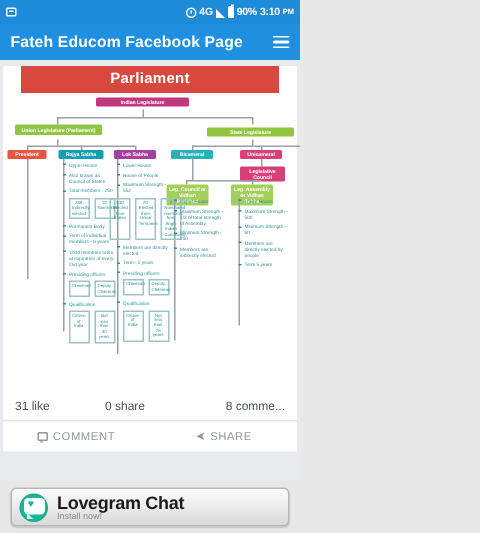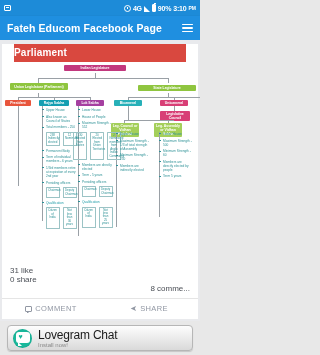--- a/index.html
+++ b/index.html
@@ -46,21 +46,21 @@
   .hamburger i { display:block; height:1.5px; background:#fff; border-radius:1px; }
 
   
   .feed { background:#e9eaed; padding:2px 0 0; height:calc(355px - 16px - 24px - 34px); overflow:hidden; }
   .card { background:#fff; margin:0 2px; }
 
   
   .info { background:#fff; padding:0 0 2px; position:relative; }
   .banner {
     background:#d9483f; color:#fff;
-    text-align:left; font-weight:bold;
+    text-align:center; font-weight:bold;
     font-size:10px; padding:3px 0 4px;
     margin:2px 12px 0;
     letter-spacing:.2px;
   }
   .chart { position:relative; height:196px; font-size:2.6px; color:#2b8f94; }
 
   .node {
     position:absolute; color:#fff; font-weight:bold;
     text-align:center; line-height:1.15;
     border-radius:1px; padding:1px 1px;
@@ -95,21 +95,20 @@
     border:.4px solid #9bc3c5; padding:1px 1.5px;
     font-size:2.9px; text-align:center; color:#2d9196;
     line-height:1.2; border-radius:.5px; min-width:14px;
   }
 
   
   .counts {
     display:flex; padding:6px 8px 5px;
     font-size:8px; color:#4b4f56;
     border-bottom:1px solid #e5e5e5;
-    flex-direction:column;
   }
   .counts span { flex:1; }
   .counts span.mid { text-align:left; }
   .counts span.end { text-align:right; }
 
   .actions { display:flex; padding:5px 0 6px; }
   .act {
     flex:1; display:flex; align-items:center; justify-content:center;
     gap:3px; font-size:7.5px; color:#9197a3;
     letter-spacing:.4px; cursor:pointer;
@@ -148,21 +147,21 @@
   }
   .ad-icon .bub:after {
     content:""; position:absolute; left:2px; bottom:-3px;
     border-left:4px solid #fff; border-top:4px solid transparent;
   }
   .ad-icon .heart {
     position:absolute; left:5.5px; top:5.2px;
     width:7px; height:6px; color:#19b89b; font-size:7px; line-height:6px;
   }
   .ad-text { margin-left:6px; line-height:1; }
-  .ad-title { font-size:12px; font-weight:normal; color:#1b1b1b; letter-spacing:-.2px; }
+  .ad-title { font-size:12px; font-weight:bold; color:#1b1b1b; letter-spacing:-.2px; }
   .ad-sub { font-size:6px; color:#8a8a8a; margin-top:1px; }
 </style>
 </head>
 <body>
 
 <div class="statusbar">
   <div class="sb-left">
     <span class="ic-sq"></span>
   </div>
   <div class="sb-right">

